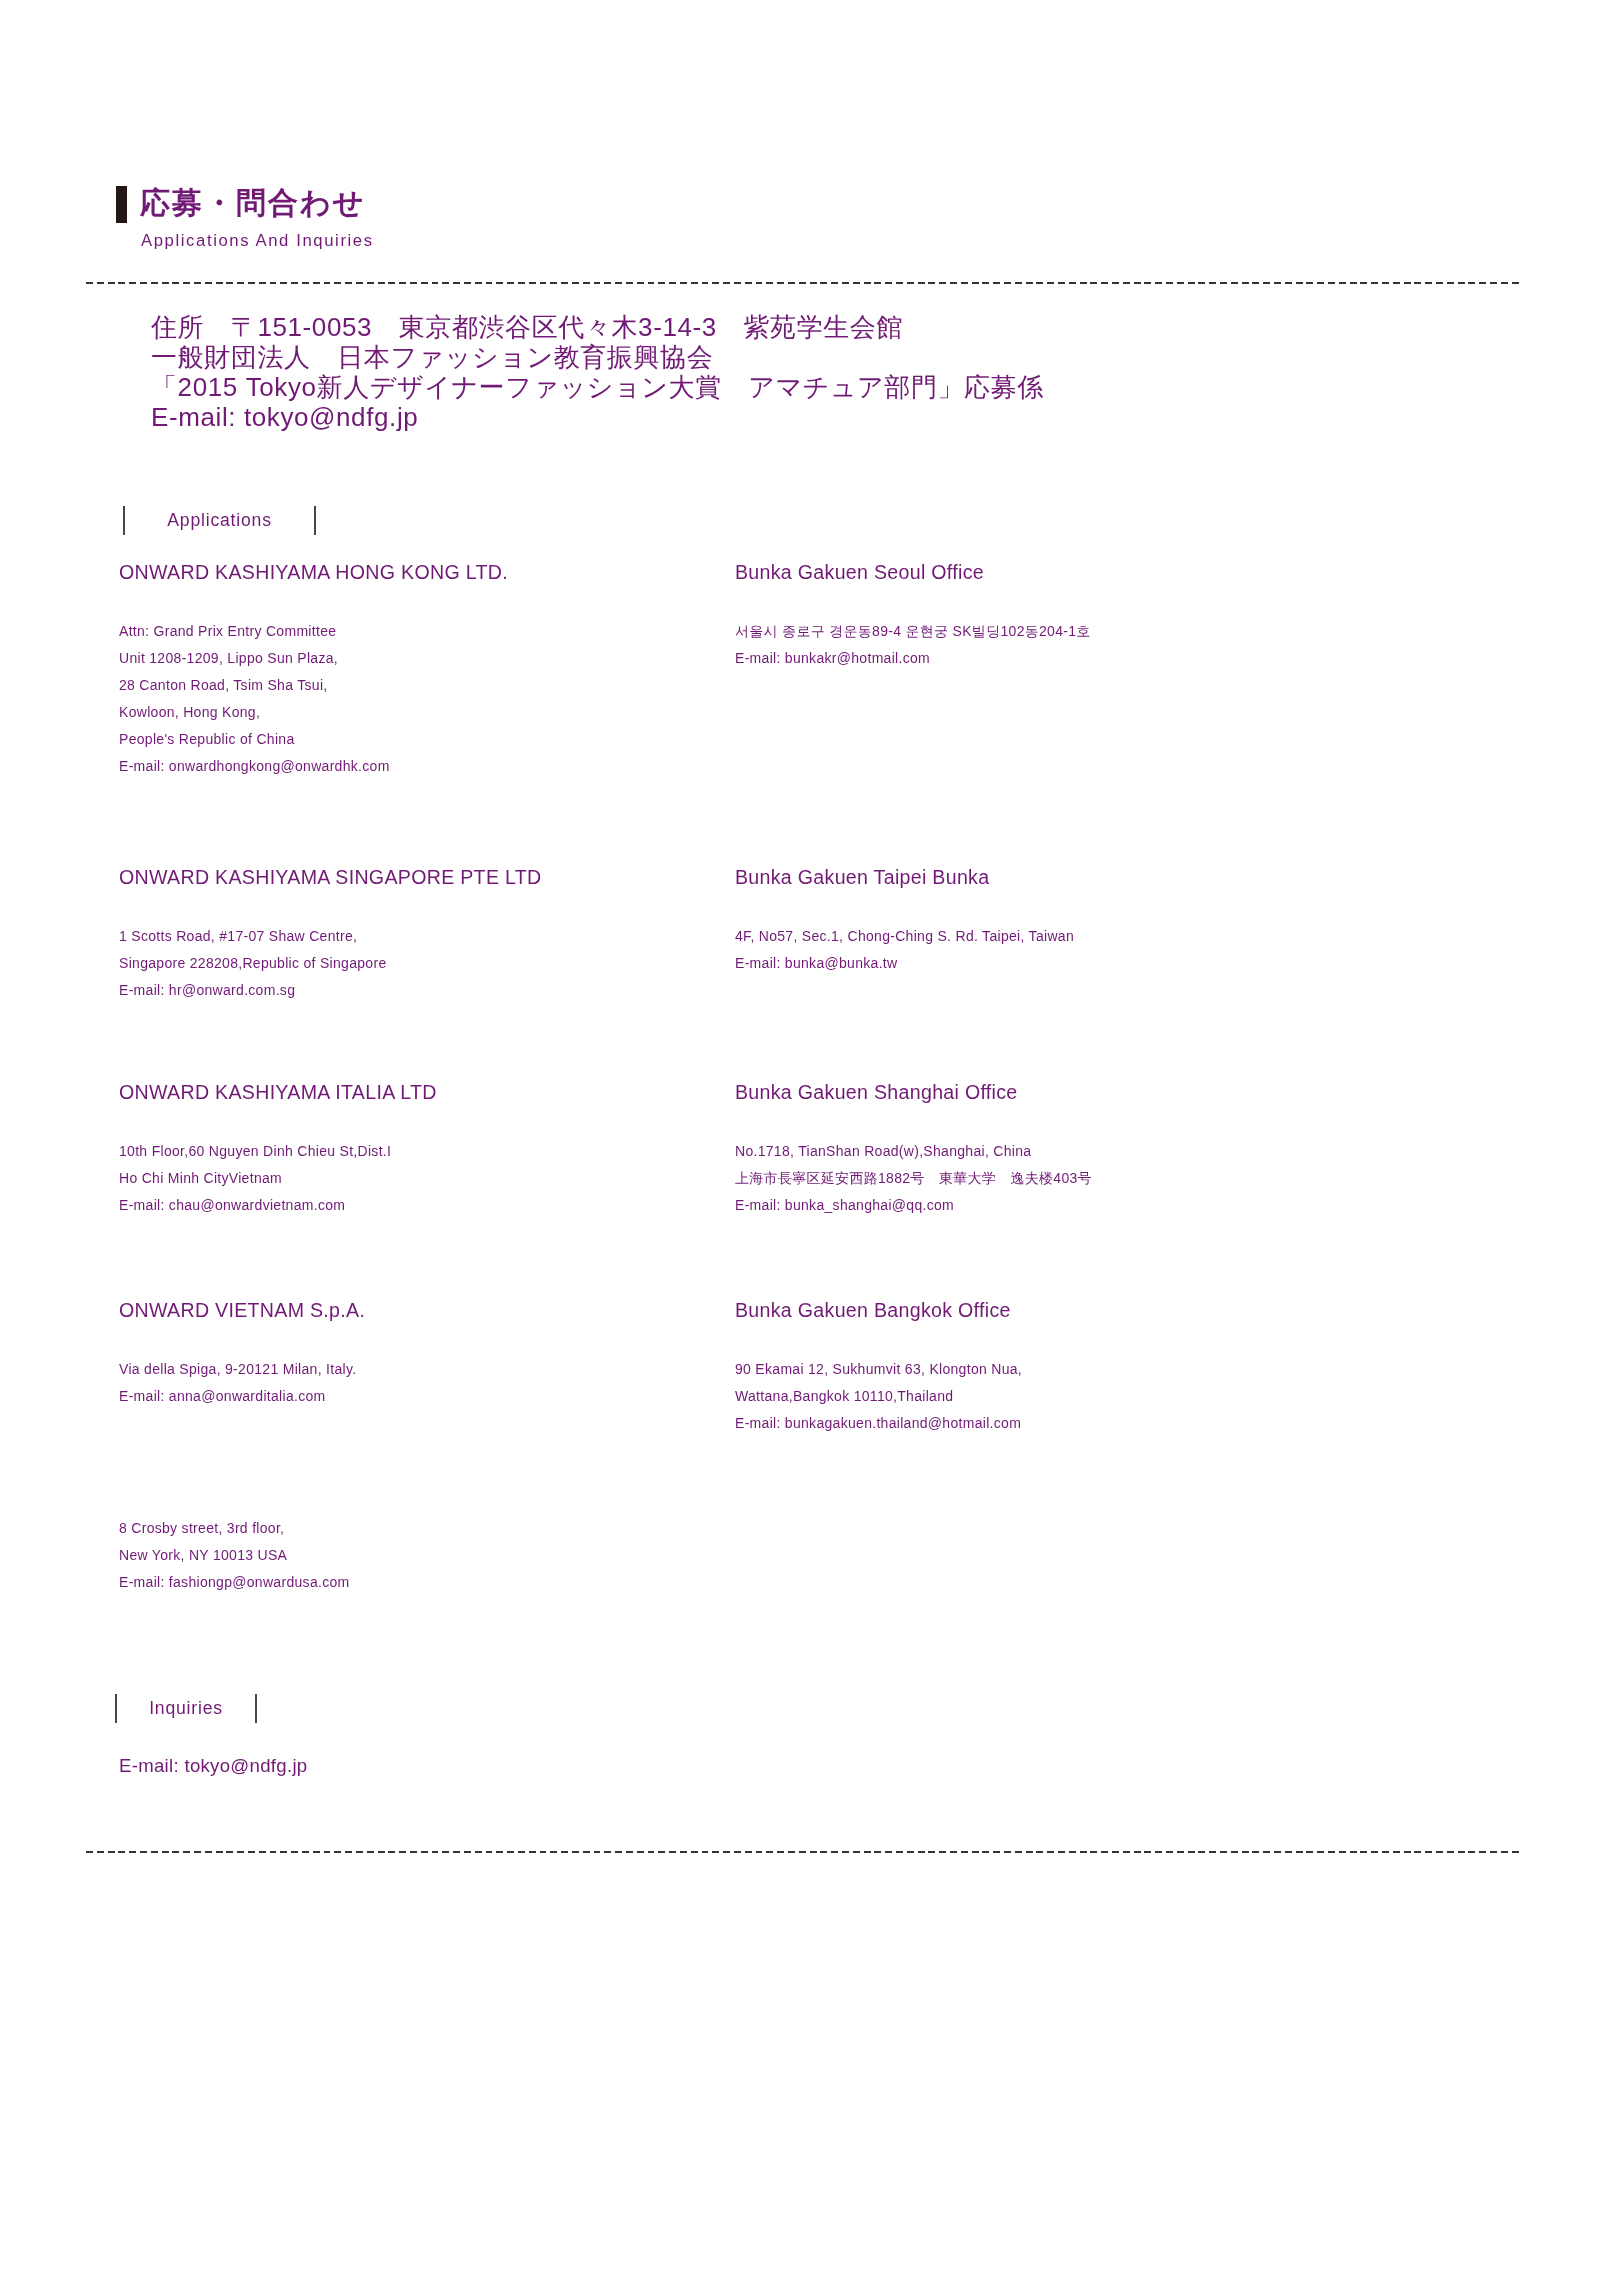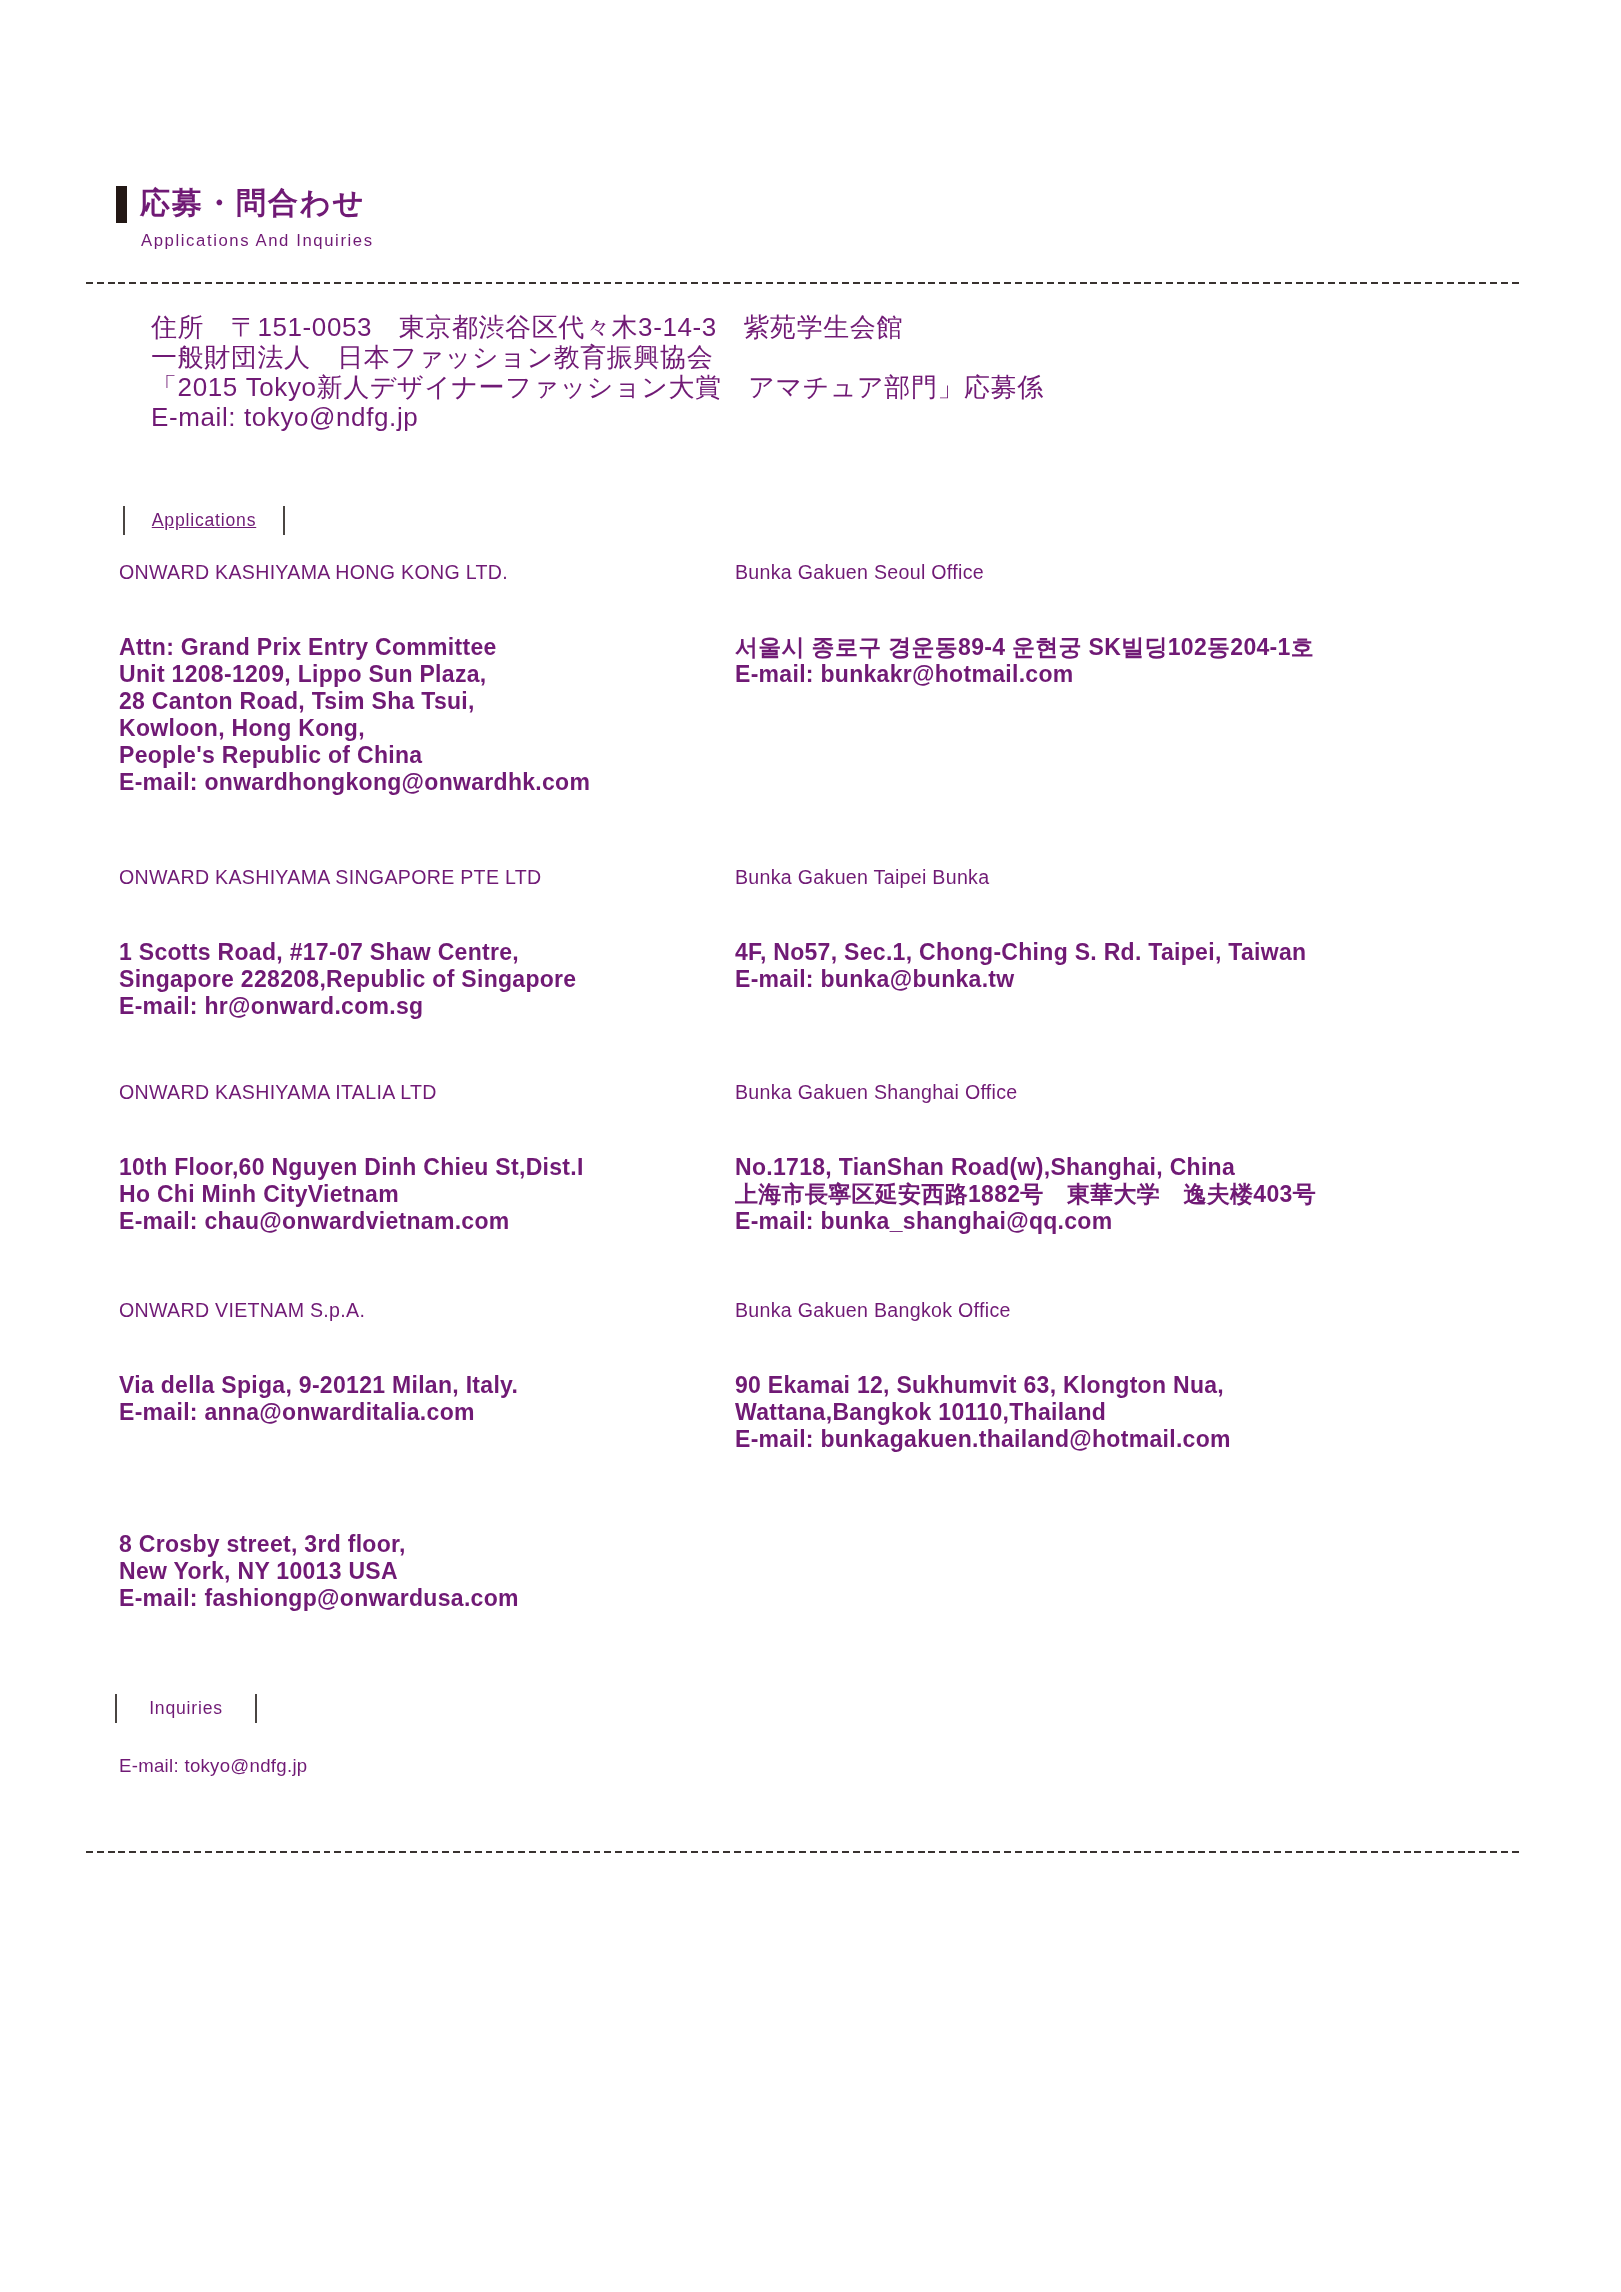--- a/index.html
+++ b/index.html
@@ -78,47 +78,46 @@
     width: 2px;
     height: 29px;
     background: #4a4542;
   }
   .section-label .label-text {
     text-align: center;
     font-size: 17.6px;
     letter-spacing: 0.8px;
     white-space: nowrap;
   }
-  .label-applications .label-text { width: 158px; text-decoration: underline; }
+  .label-applications .label-text { width: 189px; }
   .label-inquiries   .label-text { width: 138px; }
   
   .row {
     position: absolute;
     left: 0;
     width: 1621px;
   }
   .col {
     position: absolute;
     top: 0;
   }
   .col-left  { left: 119px; width: 598px; }
   .col-right { left: 735px; width: 814px; }
   .org-name {
     font-size: 19.6px;
     line-height: 27.4px;
     letter-spacing: 0.3px;
     white-space: nowrap;
   }
   .org-body {
-    margin-top: 48px;
-    font-size: 23px;
+    margin-top: 32px;
+    font-size: 14px;
     line-height: 27px;
     letter-spacing: 0.3px;
     white-space: nowrap;
-    font-weight: bold;
   }
   
   .inquiries-email {
     position: absolute;
     left: 119px;
     top: 1753px;
     font-size: 18.6px;
     line-height: 25.5px;
     letter-spacing: 0.3px;
     white-space: nowrap;

